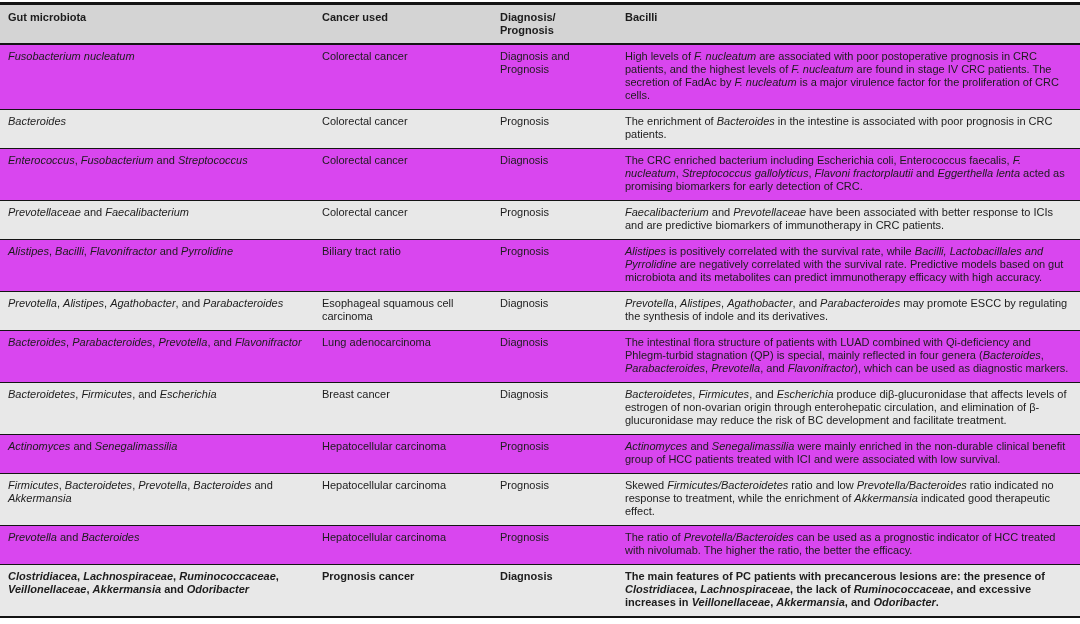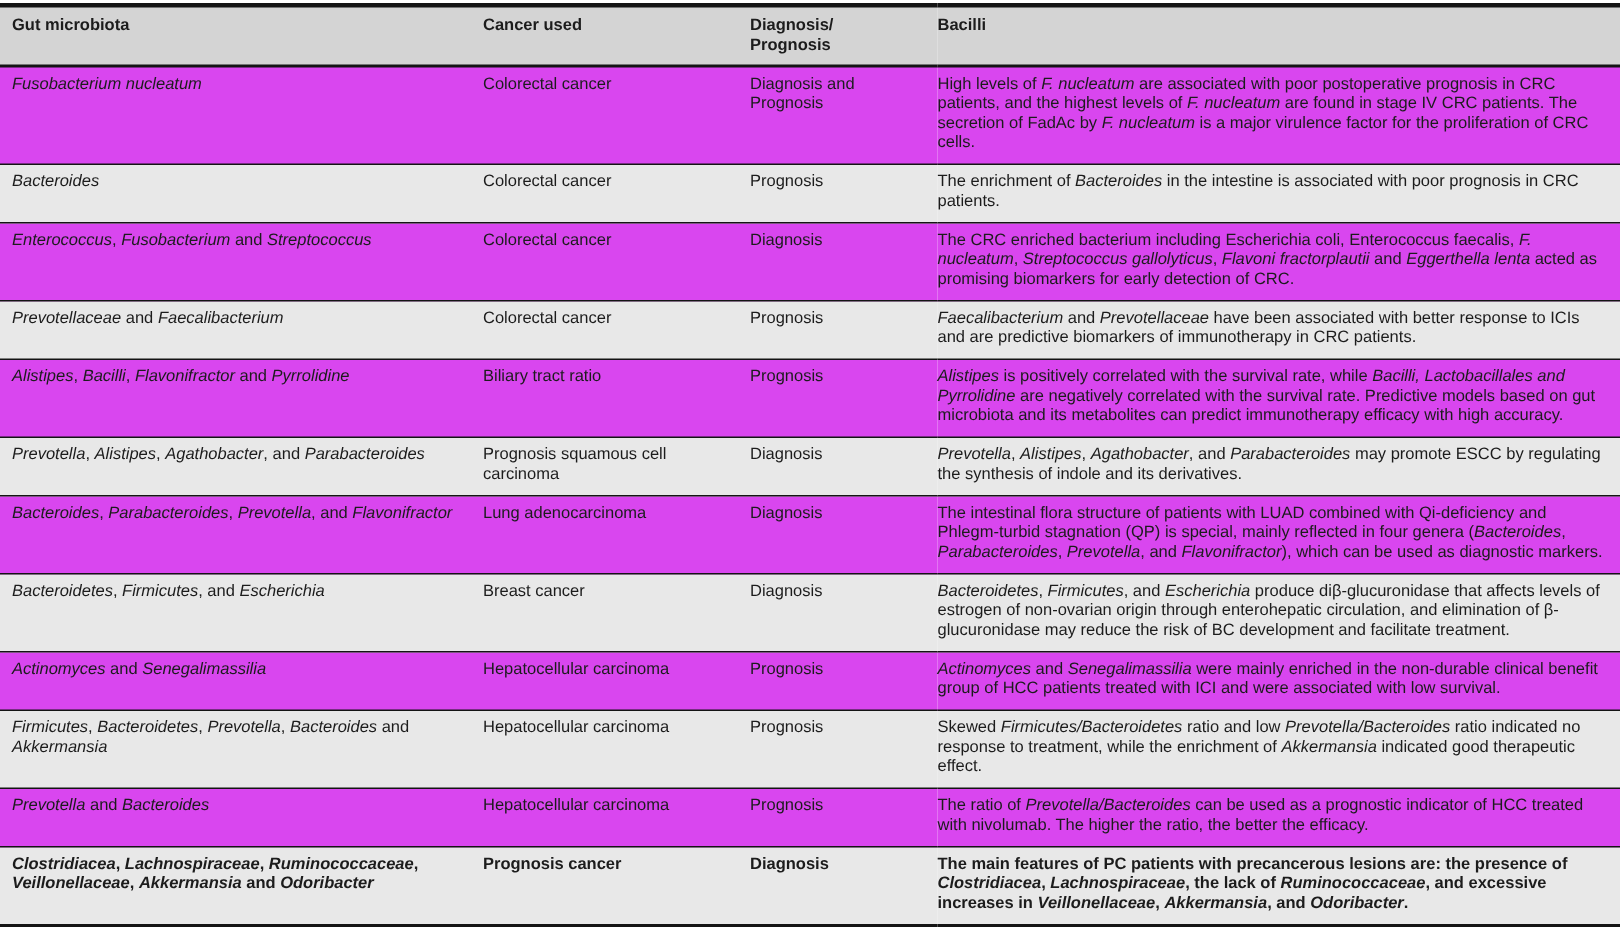--- a/index.html
+++ b/index.html
@@ -96,21 +96,21 @@
     <td><i>Faecalibacterium</i> and <i>Prevotellaceae</i> have been associated with better response to ICIs and are predictive biomarkers of immunotherapy in CRC patients.</td>
   </tr>
         <tr class="row-light">
     <td><i>Alistipes</i>, <i>Bacilli</i>, <i>Flavonifractor</i> and <i>Pyrrolidine</i></td>
     <td>Biliary tract ratio</td>
     <td>Prognosis</td>
     <td><i>Alistipes</i> is positively correlated with the survival rate, while <i>Bacilli, Lactobacillales and Pyrrolidine</i> are negatively correlated with the survival rate. Predictive models based on gut microbiota and its metabolites can predict immunotherapy efficacy with high accuracy.</td>
   </tr>
         <tr class="row-dark">
     <td><i>Prevotella</i>, <i>Alistipes</i>, <i>Agathobacter</i>, and <i>Parabacteroides</i></td>
-    <td>Prognosis squamous cell carcinoma</td>
+    <td>Esophageal squamous cell carcinoma</td>
     <td>Diagnosis</td>
     <td><i>Prevotella</i>, <i>Alistipes</i>, <i>Agathobacter</i>, and <i>Parabacteroides</i> may promote ESCC by regulating the synthesis of indole and its derivatives.</td>
   </tr>
         <tr class="row-light">
     <td><i>Bacteroides</i>, <i>Parabacteroides</i>, <i>Prevotella</i>, and <i>Flavonifractor</i></td>
     <td>Lung adenocarcinoma</td>
     <td>Diagnosis</td>
     <td>The intestinal flora structure of patients with LUAD combined with Qi-deficiency and Phlegm-turbid stagnation (QP) is special, mainly reflected in four genera (<i>Bacteroides</i>, <i>Parabacteroides</i>, <i>Prevotella</i>, and <i>Flavonifractor</i>), which can be used as diagnostic markers.</td>
   </tr>
         <tr class="row-dark">

